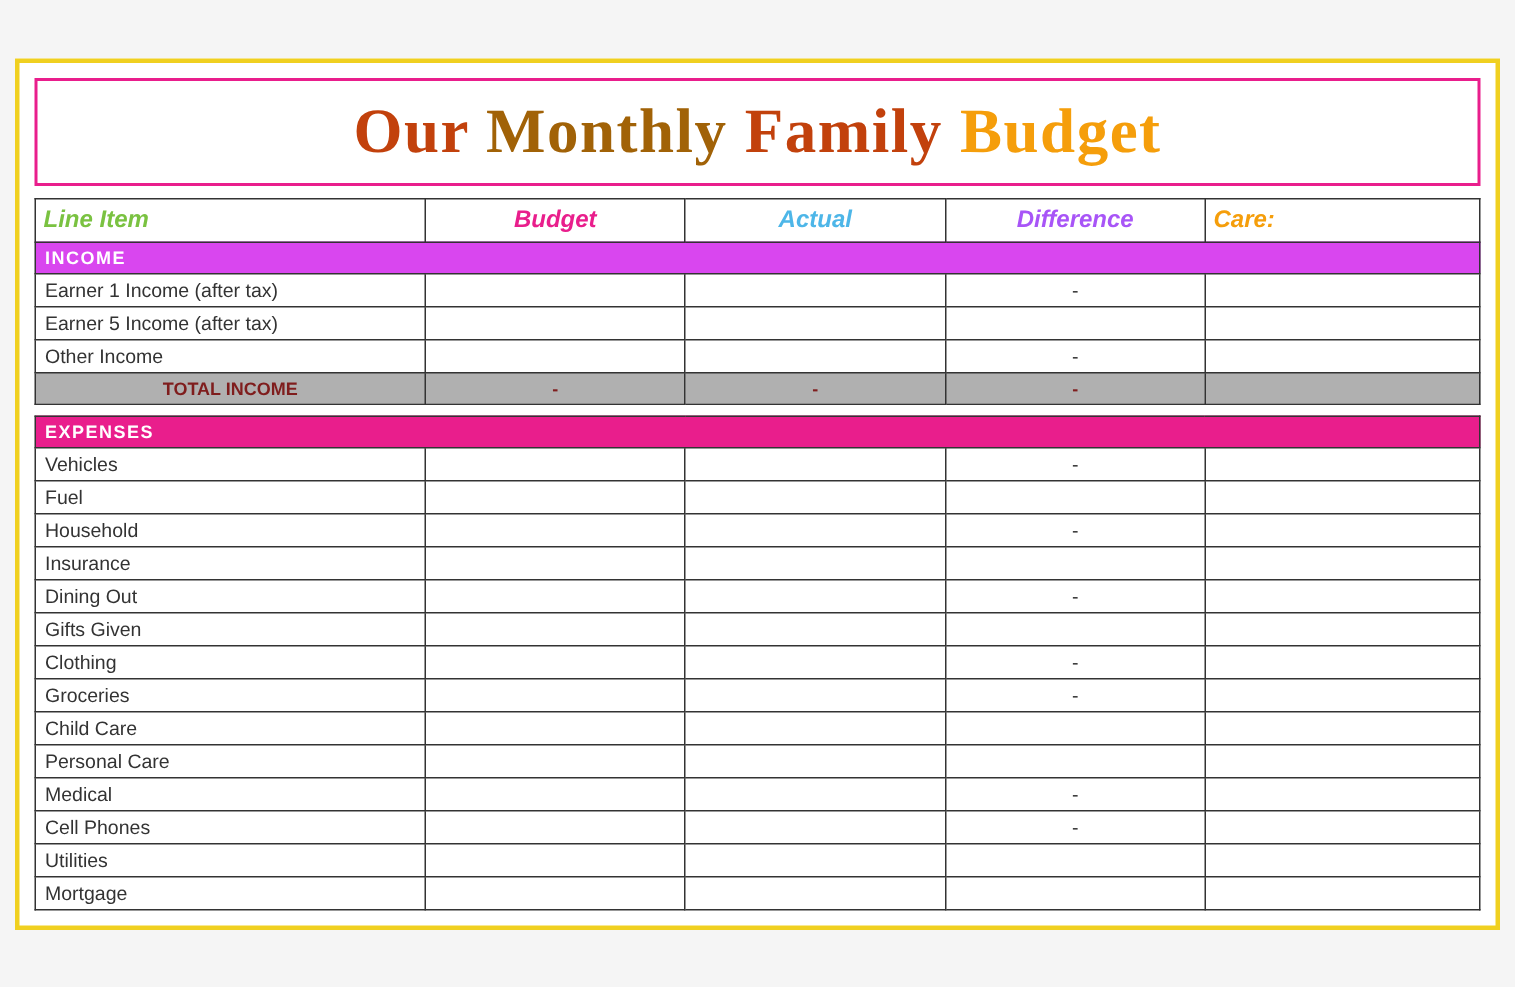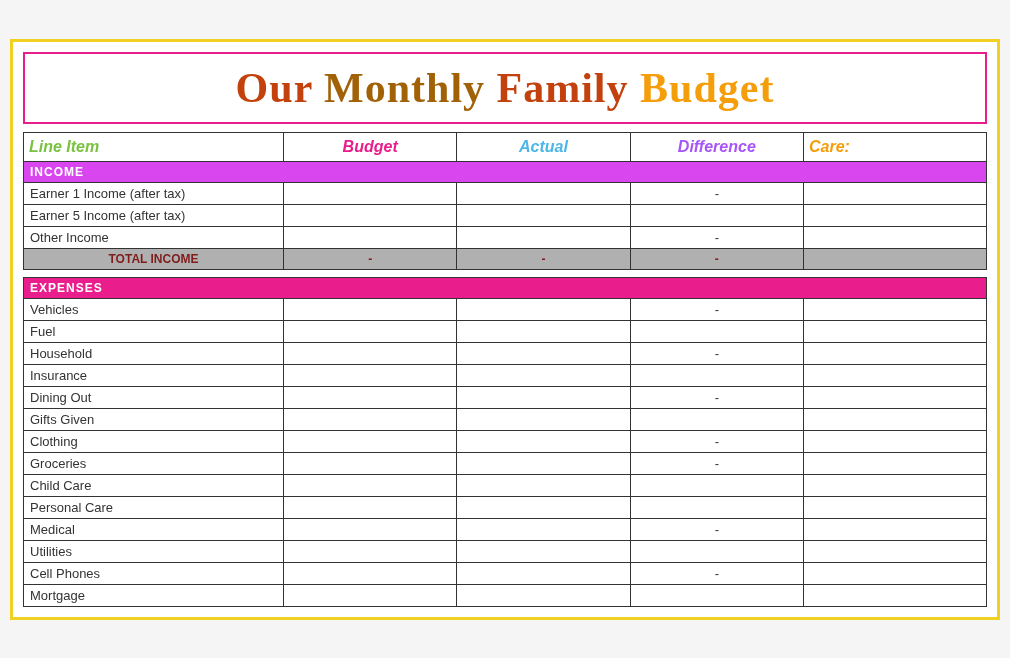--- a/index.html
+++ b/index.html
@@ -240,31 +240,31 @@
     <td></td>
   </tr>
         <tr class="data-row">
     <td>Medical</td>
     <td></td>
     <td></td>
     <td class="dash-cell">-</td>
     <td></td>
   </tr>
         <tr class="data-row">
+    <td>Cell Phones</td>
+    <td></td>
+    <td></td>
+    <td class="dash-cell">-</td>
+    <td></td>
+  </tr>
+        <tr class="data-row">
     <td>Utilities</td>
     <td></td>
     <td></td>
     <td class="dash-cell"></td>
-    <td></td>
-  </tr>
-        <tr class="data-row">
-    <td>Cell Phones</td>
-    <td></td>
-    <td></td>
-    <td class="dash-cell">-</td>
     <td></td>
   </tr>
         <tr class="data-row">
     <td>Mortgage</td>
     <td></td>
     <td></td>
     <td class="dash-cell"></td>
     <td></td>
   </tr>
       </tbody>

